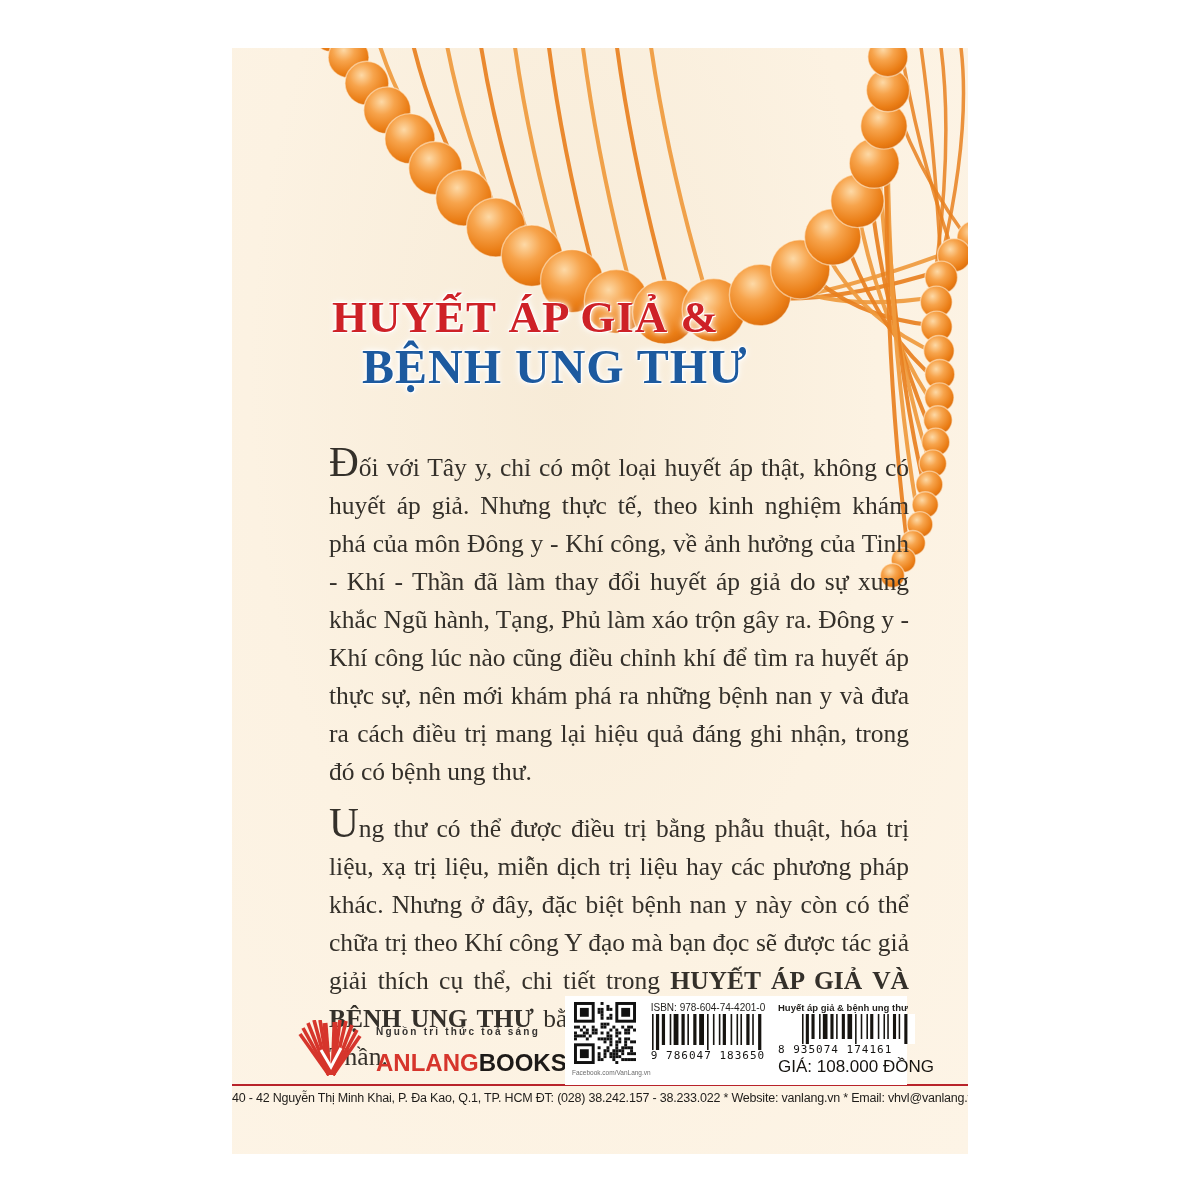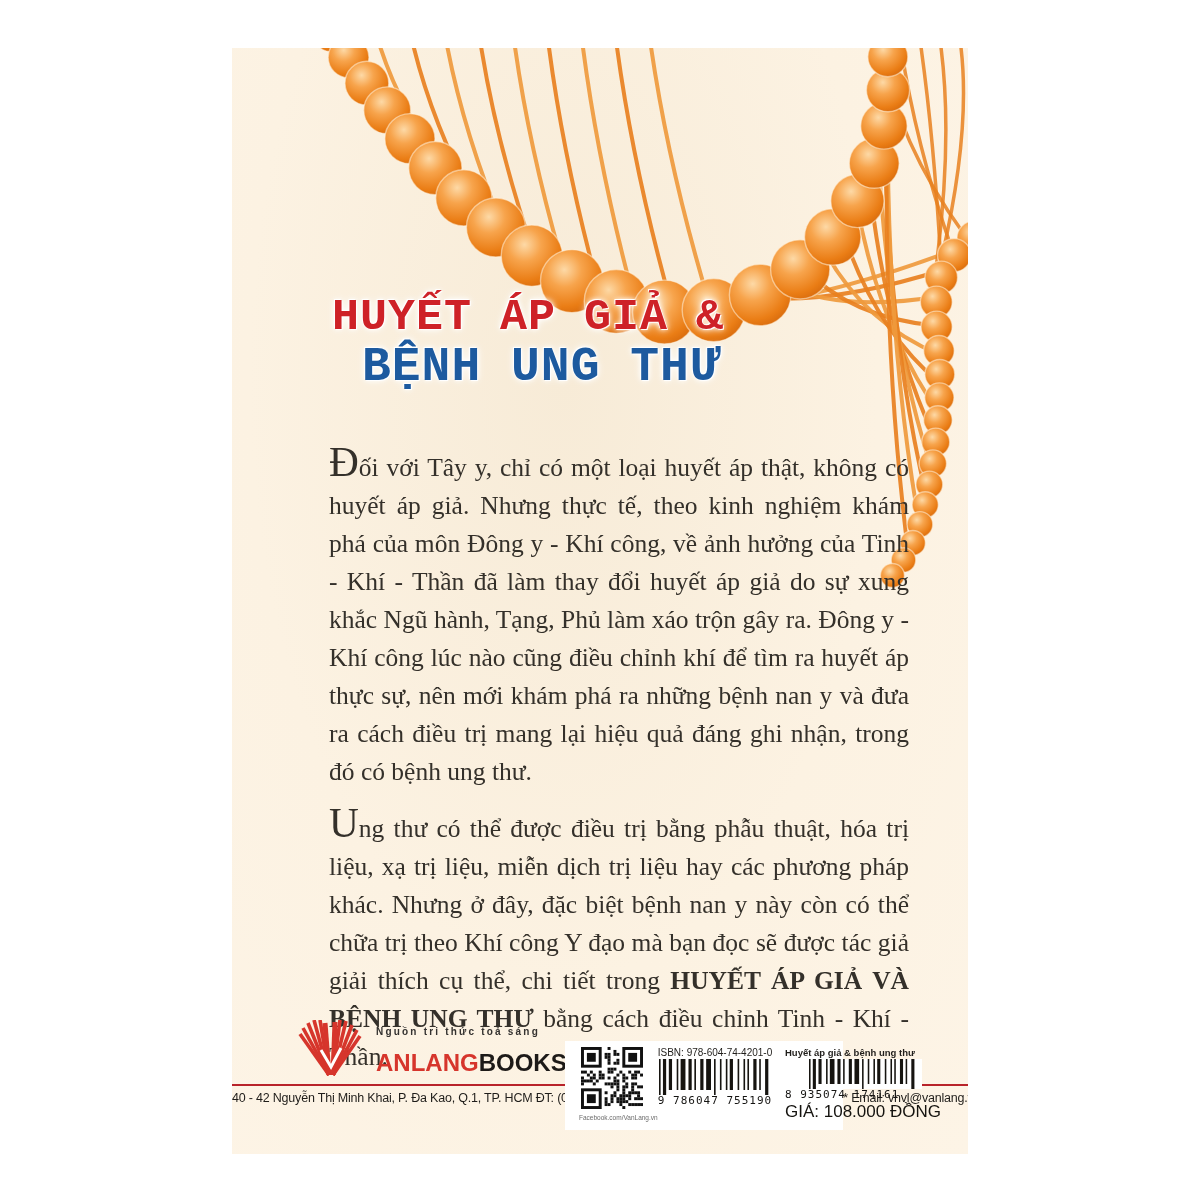--- a/index.html
+++ b/index.html
@@ -2,32 +2,32 @@
 <html><head>
 <meta charset="utf-8">
 <style>
   html,body{margin:0;padding:0;background:#ffffff;}
   .stage{position:relative;width:1200px;height:1200px;background:#ffffff;overflow:hidden;
          font-family:"Liberation Sans",sans-serif;}
   .cover{position:absolute;left:232px;top:48px;width:736px;height:1106px;overflow:hidden;
          background:radial-gradient(ellipse at 45% 30%, #f7ebd7 0%, #fcf2e2 55%, #fdf4e6 100%);}
   .dna{position:absolute;left:0;top:0;z-index:1;}
   .title-block{position:absolute;left:100px;top:246px;z-index:2;line-height:1.06;
-         font-family:Liberation Mono, monospace;font-weight:bold;}
+         font-family:Liberation Serif, serif;font-weight:bold;}
   .title-red{font-size:45px;color:#ce2127;letter-spacing:1px;
          text-shadow:0 0 5px #fff,0 0 9px #fff,1px 1px 0 #fff,-1px -1px 0 #fff;}
   .title-blue{font-size:48px;color:#1d5a9f;letter-spacing:1px;
          text-shadow:0 0 5px #fff,0 0 9px #fff,1px 1px 0 #fff,-1px -1px 0 #fff;margin-left:30px;}
   .body-text{position:absolute;left:97px;top:394px;width:580px;z-index:2;
          font-family:Liberation Serif, serif;font-size:25.5px;line-height:38px;color:#34302a;
          text-align:justify;}
   .body-text p{margin:0 0 12px 0;}
   .lead-cap{font-size:1.62em;line-height:1;}
-  .barcode-panel{position:absolute;left:333px;top:993px;width:278px;height:89px;background:#ffffff;
-         z-index:3;display:flex;align-items:flex-start;gap:9px;padding:6px 14px;box-sizing:border-box;}
+  .barcode-panel{position:absolute;left:333px;top:948px;width:342px;height:89px;background:#ffffff;
+         z-index:3;display:flex;align-items:flex-start;gap:9px;padding:6px 7px;box-sizing:border-box;}
   .qr-col{width:66px;text-align:center;}
   .qr-caption{font-size:6.5px;color:#6b6b6b;margin-top:1px;white-space:nowrap;}
   .isbn-col{width:132px;text-align:center;}
   .isbn-label{font-size:10px;color:#201e1b;margin-bottom:1px;white-space:nowrap;}
   .bars{display:block;margin:0 auto;}
   .digits{font-family:"DejaVu Sans Mono",monospace;font-size:11px;color:#141311;letter-spacing:1px;
          margin-top:-1px;white-space:nowrap;}
   .prod-col{flex:1;text-align:left;}
   .prod-label{font-size:9.5px;font-weight:bold;color:#201e1b;margin-bottom:1px;white-space:nowrap;}
   .price{font-size:17px;font-weight:normal;color:#15130f;margin-top:1px;white-space:nowrap;}
@@ -309,21 +309,21 @@
             <rect x="65.91228070175437" y="0" width="1.6112280701754385" height="31" fill="#161410"></rect>
             <rect x="71.80701754385963" y="0" width="1.6112280701754385" height="31" fill="#161410"></rect>
             <rect x="75.73684210526314" y="0" width="3.222456140350877" height="31" fill="#161410"></rect>
             <rect x="83.59649122807015" y="0" width="1.6112280701754385" height="31" fill="#161410"></rect>
             <rect x="89.49122807017541" y="0" width="1.6112280701754385" height="31" fill="#161410"></rect>
             <rect x="93.42105263157892" y="0" width="1.6112280701754385" height="31" fill="#161410"></rect>
             <rect x="99.31578947368418" y="0" width="3.222456140350877" height="31" fill="#161410"></rect>
             <rect x="105.21052631578944" y="0" width="1.6112280701754385" height="31" fill="#161410"></rect>
             <rect x="111.1052631578947" y="0" width="3.222456140350877" height="36" fill="#161410"></rect>
           </svg>
-        <div class="digits">9 786047 755190</div>
+        <div class="digits">9 786047 183650</div>
       </div>
       <div class="prod-col">
         <div class="prod-label">Huyết áp giả &amp; bệnh ung thư</div>
         <svg id="bars2" class="bars" width="118" height="30" viewBox="0 0 118 30">
             <rect x="0" y="0" width="118" height="30" fill="#fff"></rect>
             <rect x="5" y="0" width="1.5536842105263156" height="30" fill="#161410"></rect>
             <rect x="8.789473684210526" y="0" width="3.107368421052631" height="30" fill="#161410"></rect>
             <rect x="14.473684210526315" y="0" width="3.107368421052631" height="25" fill="#161410"></rect>
             <rect x="22.05263157894737" y="0" width="1.5536842105263156" height="25" fill="#161410"></rect>
             <rect x="25.842105263157897" y="0" width="4.661052631578947" height="25" fill="#161410"></rect>

